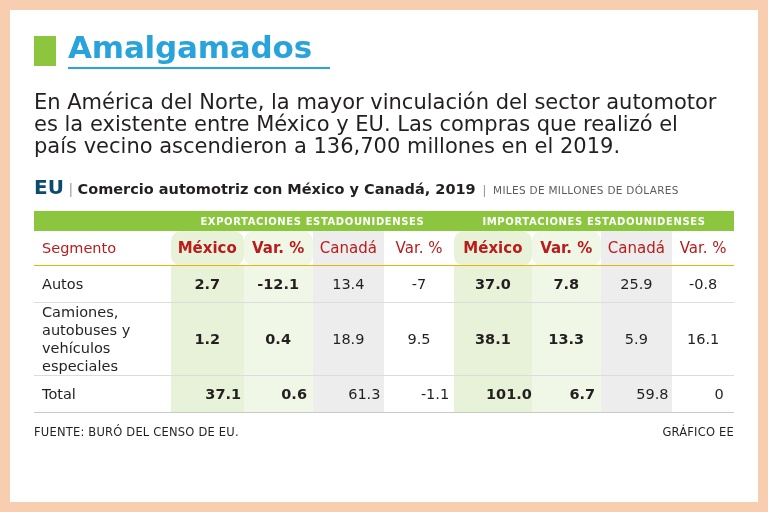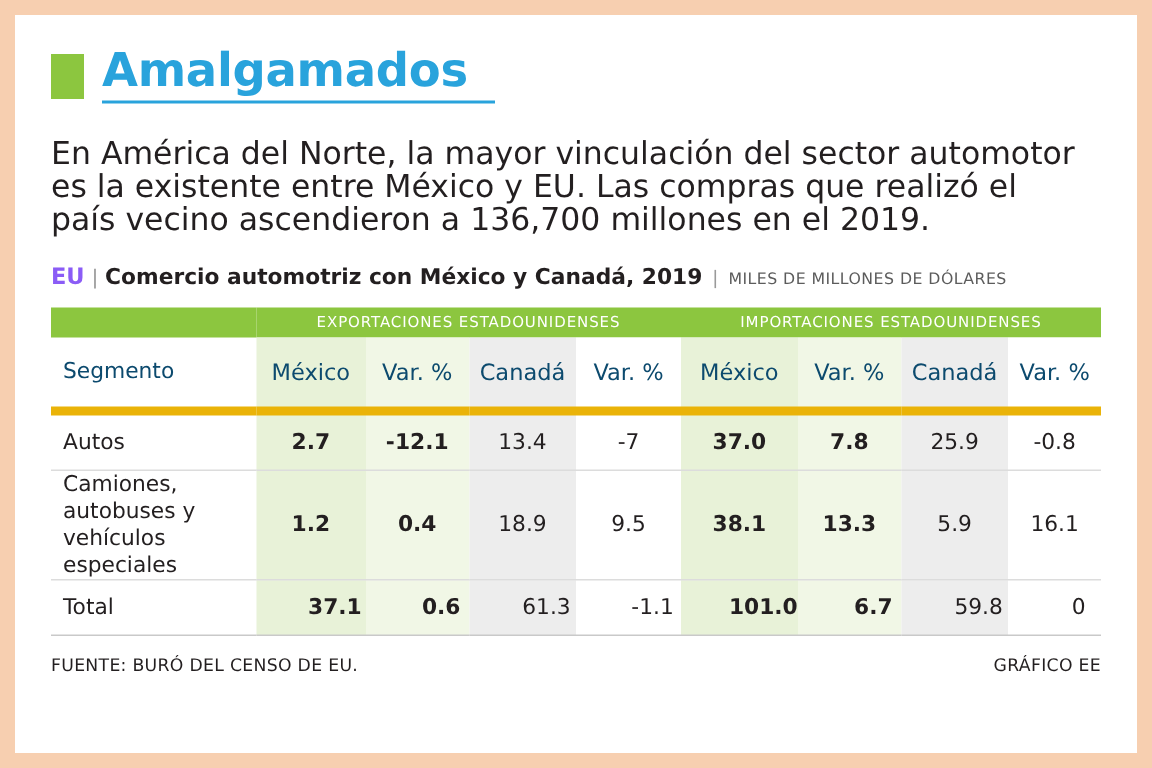--- a/index.html
+++ b/index.html
@@ -89,23 +89,23 @@
     font-family: "DejaVu Sans", sans-serif;
   }
   
   .subhead {
     margin-top: 18px;
     display: flex;
     align-items: baseline;
     white-space: nowrap;
   }
   .subhead .eu {
-    color: #8b5cf6;
-    font-weight: bold;
-    font-size: 15px;
+    color: #0c4a6e;
+    font-weight: bold;
+    font-size: 20px;
     font-family: "DejaVu Sans", sans-serif;
   }
   .subhead .bar {
     color: #9a9a9a;
     font-size: 14px;
     margin: 0 5px;
   }
   .subhead .main {
     color: #231f20;
     font-weight: bold;
@@ -134,41 +134,42 @@
     padding: 0;
   }
   .grouphdr td {
     background: #8cc63f;
     color: #ffffff;
     font-size: 10px;
     letter-spacing: 0.6px;
     text-align: center;
     height: 20px;
     vertical-align: middle;
-    font-weight: normal;
+    font-weight: bold;
   }
   .grouphdr td.blank {
     background: #8cc63f;
   }
   .colhdr td {
     font-size: 15px;
-    color: #0c4a6e;
-    height: 46px;
+    color: #b91c1c;
+    height: 34px;
     vertical-align: middle;
     text-align: center;
-    border-bottom: 6px solid #eab308;
+    border-bottom: 1px solid #eab308;
   }
   .colhdr td.seg {
     text-align: left;
     padding-left: 8px;
     font-size: 14.5px;
     font-weight: normal;
   }
   .colhdr td.strong {
-    font-weight: normal;
+    font-weight: bold;
+    border-radius: 10px;
   }
   tbody tr td {
     height: 36px;
     vertical-align: middle;
     text-align: center;
     font-size: 14.5px;
     color: #231f20;
     border-bottom: 1px solid #dcdcdc;
   }
   tbody tr:last-child td {

